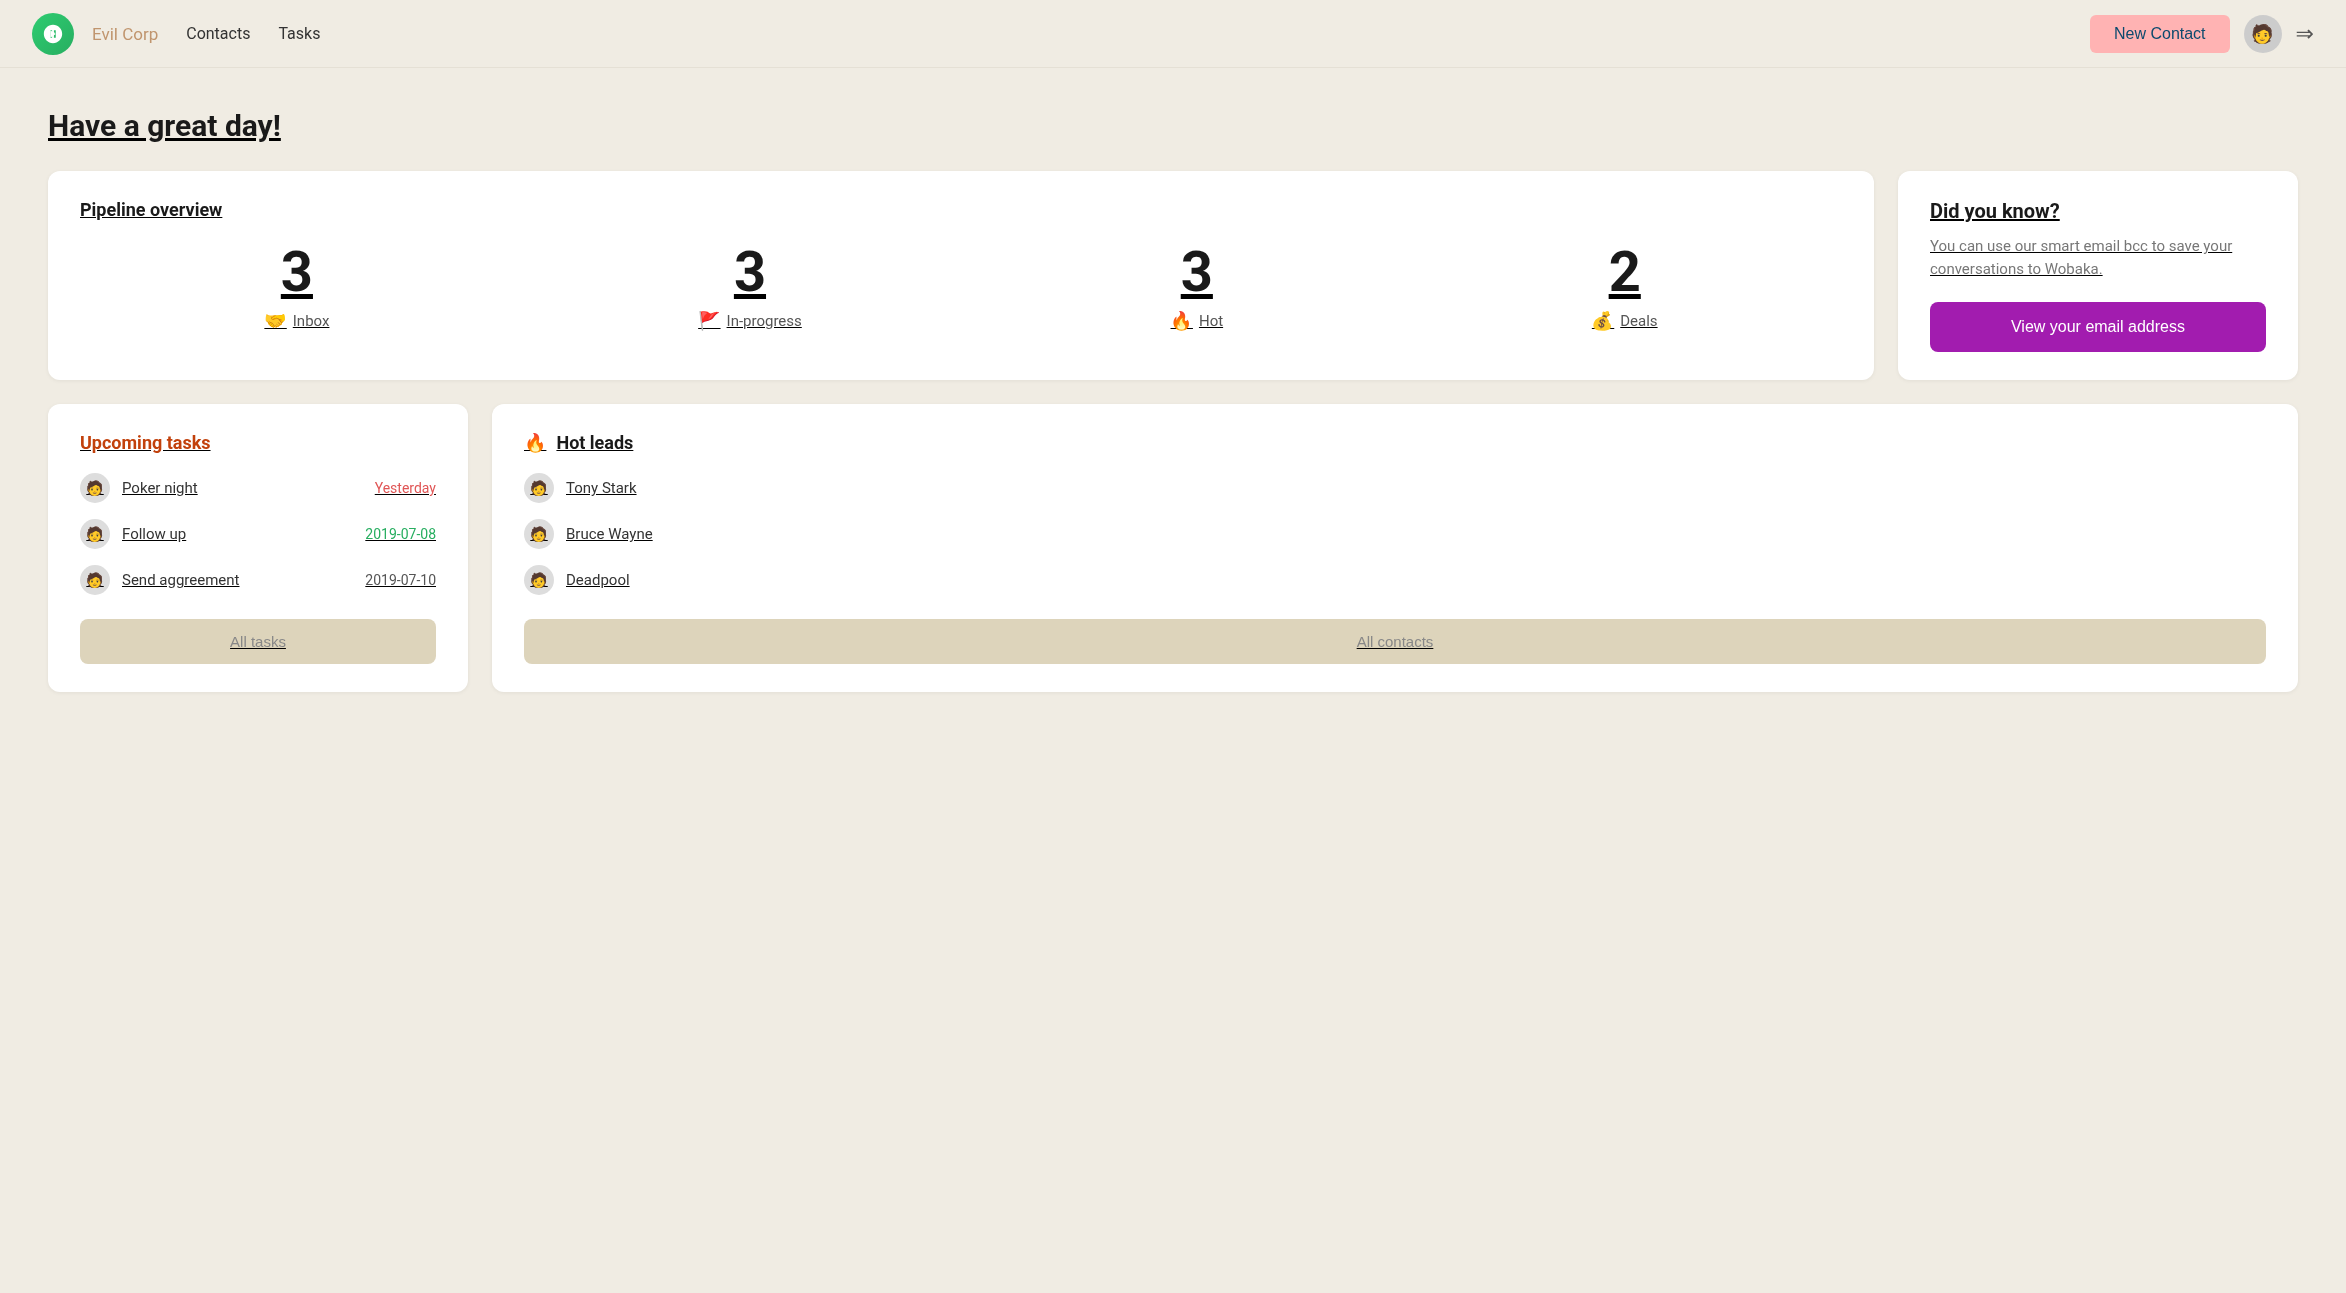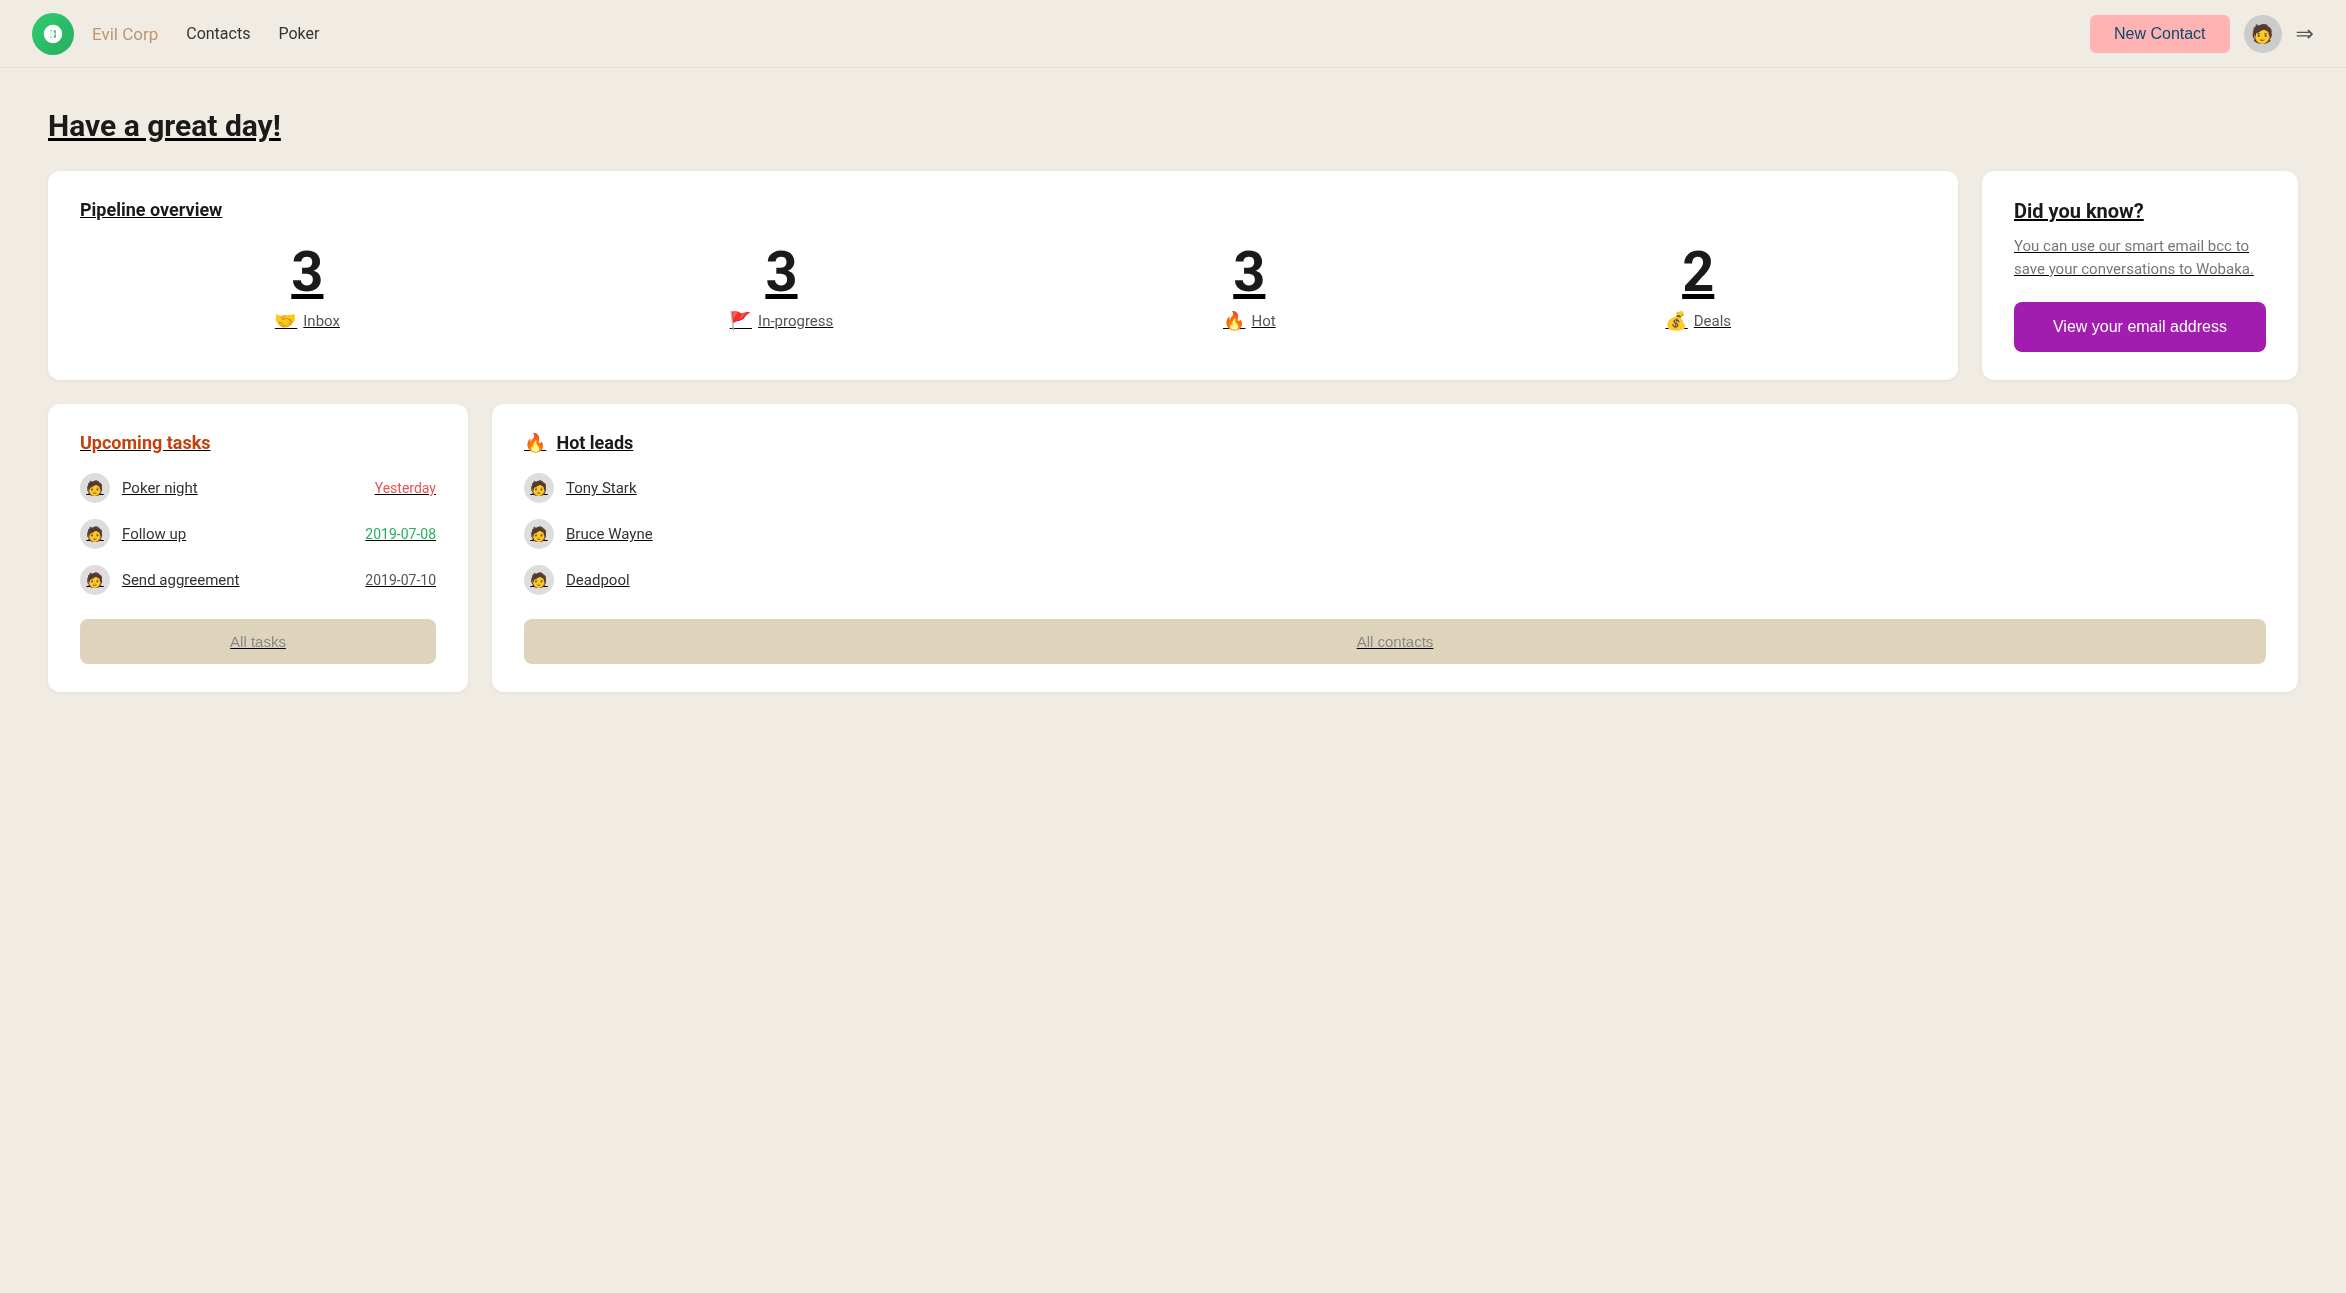--- a/index.html
+++ b/index.html
@@ -111,21 +111,21 @@
     .card {
       background: #ffffff;
       border-radius: 12px;
       padding: 28px 32px;
       box-shadow: 0 1px 4px rgba(0,0,0,0.06);
     }
     .card-pipeline {
       flex: 1;
     }
     .card-did-you-know {
-      width: 316px;
+      width: 400px;
       flex-shrink: 0;
     }
     .card-tasks {
       width: 420px;
       flex-shrink: 0;
     }
     .card-hot-leads {
       flex: 1;
     }
 
@@ -284,21 +284,21 @@
     <svg viewBox="0 0 24 24" xmlns="http://www.w3.org/2000/svg">
       <path d="M12 2C6.48 2 2 6.48 2 12s4.48 10 10 10 10-4.48 10-10S17.52 2 12 2zm-1 14H9V8h2v8zm4 0h-2V8h2v8z"></path>
       <path d="M14 10l-4 4V10h4z" fill="white"></path>
       <circle cx="12" cy="12" r="8" fill="none" stroke="white" stroke-width="1.5"></circle>
       <path d="M9 8 L15 12 L9 16 Z" fill="white"></path>
     </svg>
   </div>
   <a class="navbar-brand" href="#">Evil Corp</a>
   <div class="navbar-links">
     <a class="navbar-link" href="#">Contacts</a>
-    <a class="navbar-link" href="#">Poker</a>
+    <a class="navbar-link" href="#">Tasks</a>
   </div>
   <div class="navbar-right">
     <button class="btn-new-contact">New Contact</button>
     <div class="avatar-circle">🧑</div>
     <span class="logout-icon">⇒</span>
   </div>
 </nav>
 
 <main class="main-content">
   <h1 class="greeting">Have a great day!</h1>

